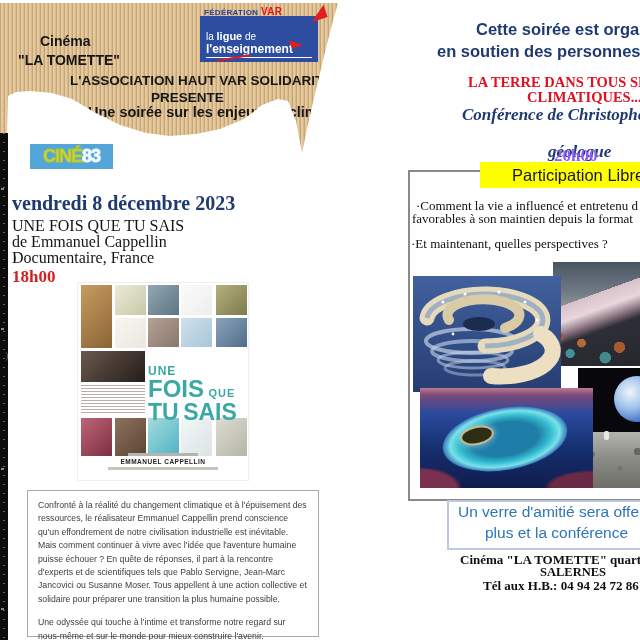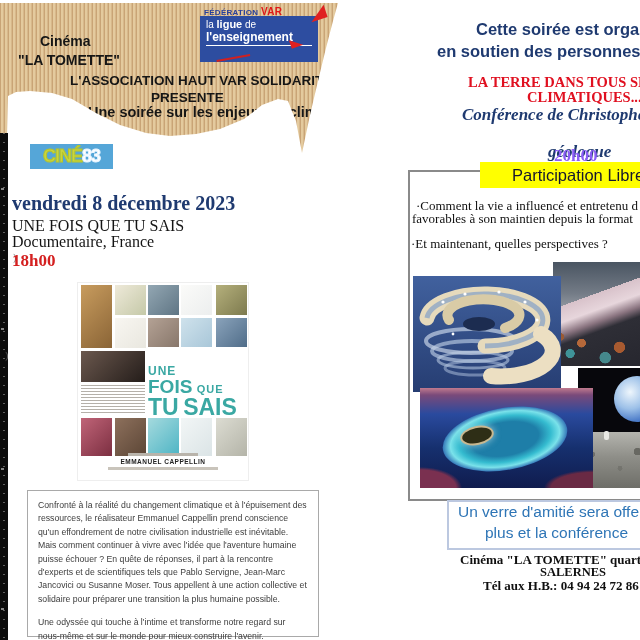--- a/index.html
+++ b/index.html
@@ -15,21 +15,21 @@
       296px 118px,288px 98px,278px 96px,262px 102px,244px 116px,220px 126px,196px 131px,
       170px 133px,146px 130px,120px 122px,96px 110px,72px 96px,52px 90px,30px 88px,16px 89px,
       8px 93px,7px 133px,0 133px);}
   .banner-text{color:#161616;font-weight:bold;}
 
   
   .fed-line{left:204px;top:6px;font-size:8px;font-weight:bold;color:#27409c;letter-spacing:.3px;}
   .fed-line .var{color:#e01818;font-size:10px;}
   .ligue-box{left:200px;top:16px;width:118px;height:46px;background:#2d4da0;color:#fff;
     padding:2px 6px 0 6px;box-sizing:border-box;}
-  .ligue-l1{font-size:10px;} .ligue-l1 b{font-size:11px;}
+  .ligue-l1{font-size:10px;margin-top:12px;} .ligue-l1 b{font-size:11px;}
   .ligue-l2{font-size:12px;font-weight:bold;border-bottom:1px solid #fff;padding-bottom:1px;}
   .ligue-l3{font-size:6.8px;font-style:italic;margin-top:2px;font-family:"DejaVu Serif",serif;}
   .red-tri{width:0;height:0;border-style:solid;position:absolute;}
   .tri1{border-width:0 0 13px 17px;border-color:transparent transparent #e02020 transparent;
         right:-8px;top:-9px;transform:rotate(-18deg);}
   .tri2{border-width:0 12px 9px 0;border-color:transparent #e02020 transparent transparent;
         right:16px;top:22px;transform:rotate(160deg);}
   .scribble{left:16px;bottom:3px;width:34px;height:4px;border-bottom:2px solid #d02020;
         transform:rotate(-10deg);}
 
@@ -53,21 +53,21 @@
   .time-line{font-size:17px;font-weight:bold;color:#d42020;margin-top:1px;}
 
   
   .poster{left:78px;top:283px;width:170px;height:197px;background:#ffffff;
     box-shadow:0 0 0 1px #eee;}
   .tile{position:absolute;}
   .tile.lines{background-image:repeating-linear-gradient(180deg,rgba(90,80,65,.45) 0 1px,transparent 1px 3px)!important;}
   .poster-title{left:68px;top:64px;width:101px;height:68px;background:#fff;
     color:#3aa8a3;font-weight:bold;line-height:1;padding:18px 0 0 2px;box-sizing:border-box;}
   .pt-une{font-size:12px;letter-spacing:1px;}
-  .pt-fois{font-size:19px;letter-spacing:0;margin-top:28px;}
+  .pt-fois{font-size:24px;letter-spacing:0;margin-top:28px;}
   .pt-que{font-size:11px;letter-spacing:1px;}
   .pt-tusais{font-size:23px;}
   .poster-credits{left:0;top:168px;width:170px;text-align:center;color:#333;}
   .cred-bar{height:3px;background:#b9b4ab;margin:2px auto;width:70px;}
   .cred-bar.w2{width:110px;height:3px;background:#c9c4bb;}
   .cred-name{font-size:6.5px;font-weight:bold;letter-spacing:.5px;color:#222;}
   .namecard{position:absolute;background-image:linear-gradient(180deg,transparent 10px,#9a968c 10px,#9a968c 12px,transparent 12px,transparent 15px,#aaa69c 15px,#aaa69c 17px,transparent 17px);}
 
   
   .synopsis{left:27px;top:490px;width:292px;height:147px;border:1px solid #a9a9a9;background:#fff;
@@ -155,20 +155,21 @@
       <span class="n83">83</span>
   </div>
 
   <div class="abs film-strip"></div>
   <div class="abs paren" style="left:13px;top:252px;">)</div>
   <div class="abs paren" style="left:5px;top:350px;">)</div>
 
   <div class="abs screening">
     <div class="date-line">vendredi 8 décembre 2023</div>
     <div class="film-line">UNE FOIS QUE TU SAIS</div>
+    <div class="film-line">de Emmanuel Cappellin</div>
     <div class="film-line">Documentaire, France</div>
     <div class="time-line">18h00</div>
   </div>
 
   <div class="abs poster">
     <div>
         <div class="tile" style="left: 3px; top: 2px; width: 31px; height: 63px; background: linear-gradient(135deg, rgb(200, 156, 94), rgb(138, 100, 54));"></div>
         <div class="tile" style="left: 37px; top: 2px; width: 31px; height: 30px; background: linear-gradient(135deg, rgb(238, 233, 217), rgb(197, 201, 168));"></div>
         <div class="tile" style="left: 70px; top: 2px; width: 31px; height: 30px; background: linear-gradient(135deg, rgb(147, 167, 179), rgb(95, 117, 132));"></div>
         <div class="tile namecard" style="left: 103px; top: 2px; width: 31px; height: 30px; background: linear-gradient(135deg, rgb(251, 251, 249), rgb(236, 238, 238));"></div>

